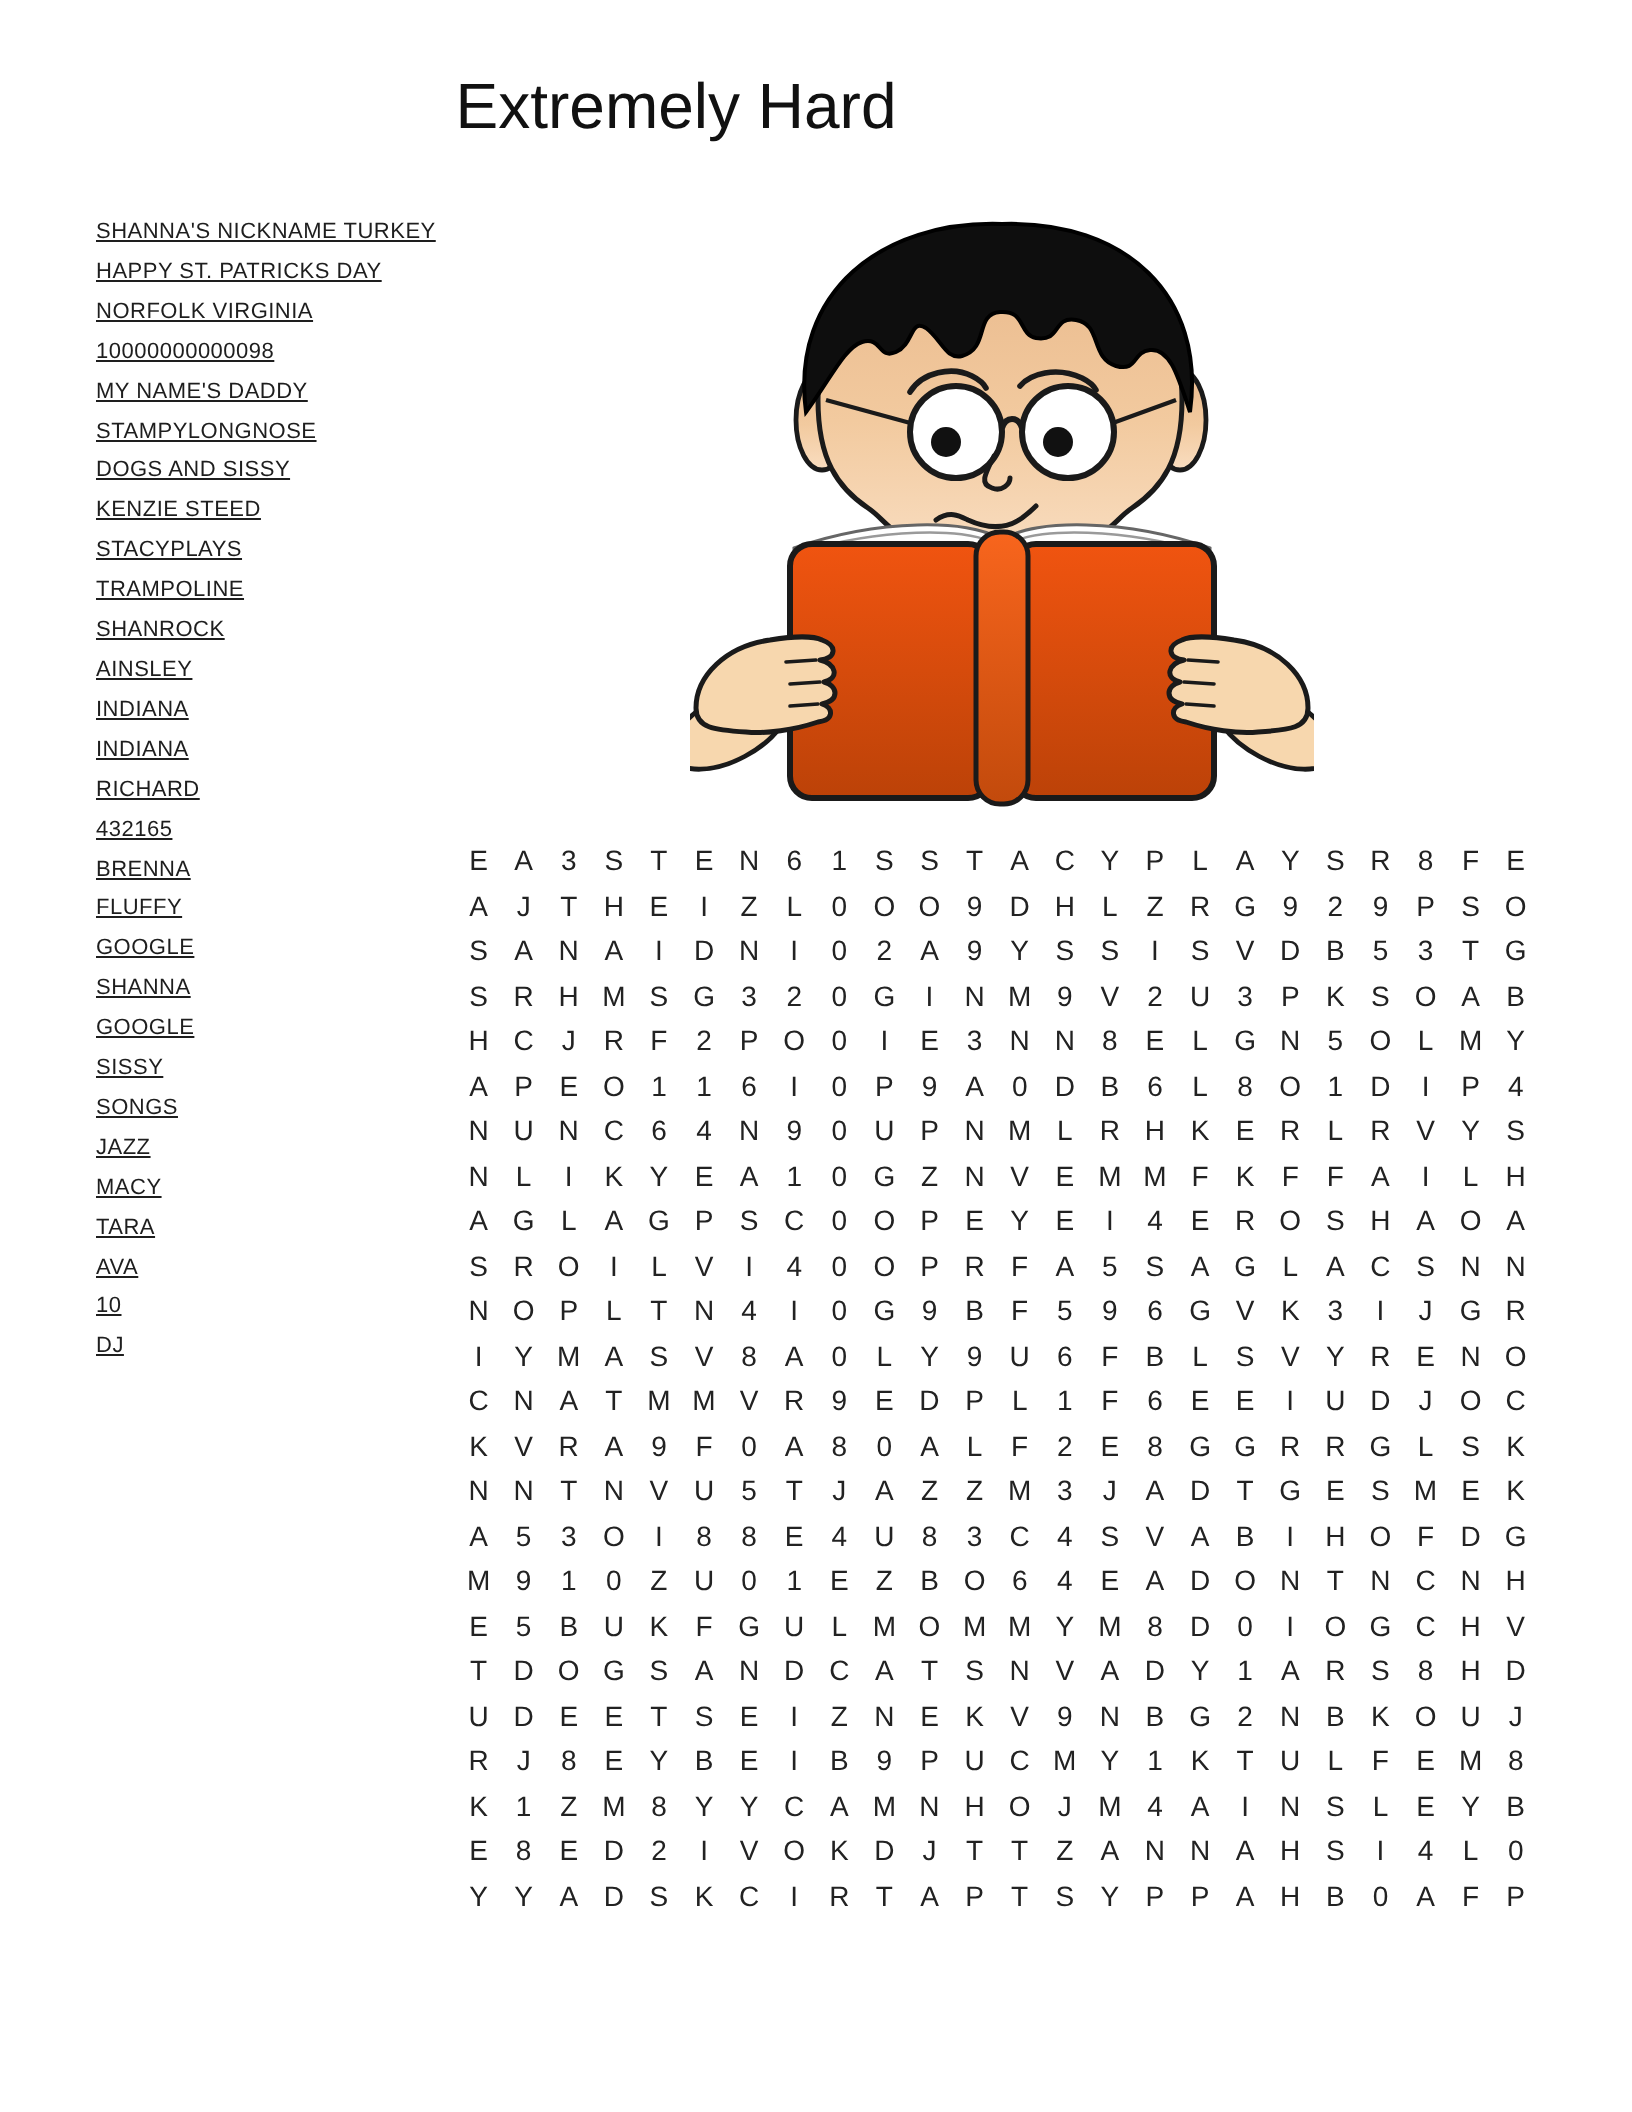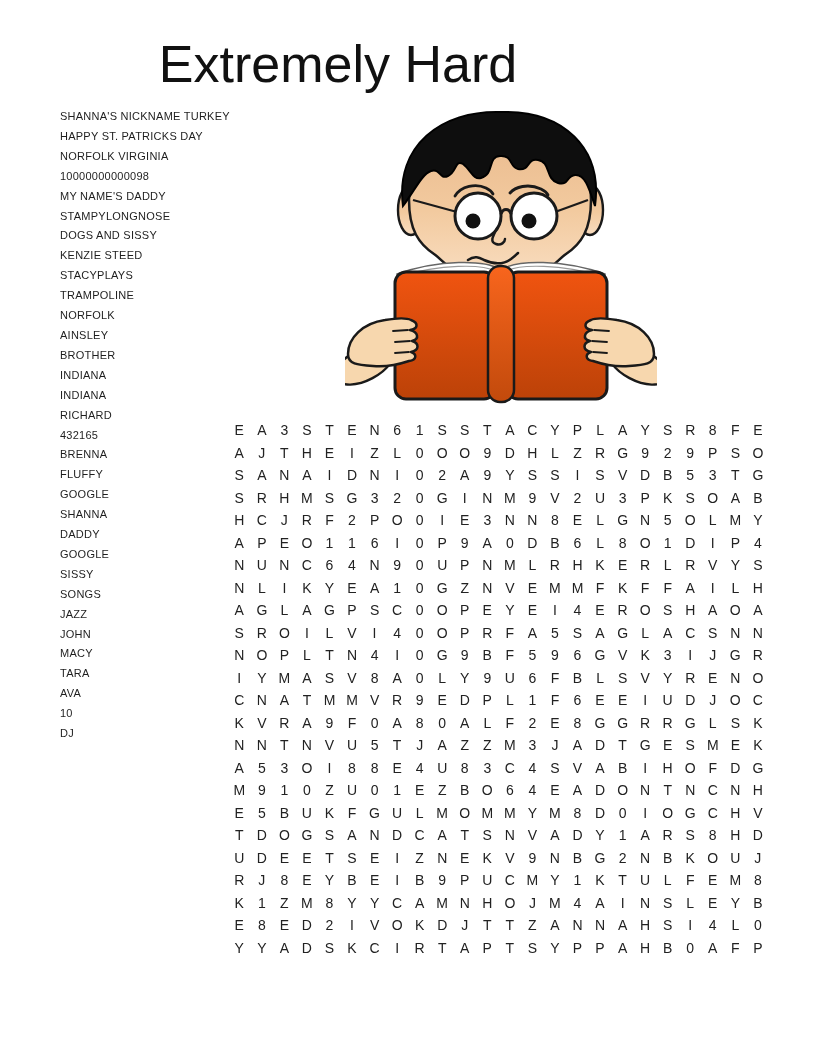--- a/index.html
+++ b/index.html
@@ -2,23 +2,23 @@
 <html><head>
 <meta charset="utf-8">
 <style>
   html,body{margin:0;padding:0;}
   body{
     width:816px;height:1056px;background:#ffffff;position:relative;
     font-family:"Liberation Sans", sans-serif;color:#1e1e1e;overflow:hidden;
   }
   .title{
     position:absolute;top:36px;left:0;width:676px;text-align:center;
-    font-size:52px;line-height:1.1;color:#111;white-space:nowrap;
+    font-size:32px;line-height:1.1;color:#111;white-space:nowrap;
   }
-  .words{position:absolute;left:60px;top:107px;width:190px;}
+  .words{position:absolute;left:48px;top:107px;width:190px;text-decoration:underline;}
   .word{
     font-size:11px;line-height:19.9px;letter-spacing:.25px;color:#1e1e1e;
     white-space:nowrap;
   }
   .clipart{position:absolute;left:345px;top:108px;width:312px;height:297px;}
   .clipart svg{display:block;width:100%;height:100%;}
   .grid{
     position:absolute;left:228px;top:419px;
     display:grid;grid-template-columns:repeat(24,22.55px);grid-auto-rows:22.5px;
   }
@@ -36,37 +36,34 @@
     <div class="word">SHANNA'S NICKNAME TURKEY</div>
     <div class="word">HAPPY ST. PATRICKS DAY</div>
     <div class="word">NORFOLK VIRGINIA</div>
     <div class="word">10000000000098</div>
     <div class="word">MY NAME'S DADDY</div>
     <div class="word">STAMPYLONGNOSE</div>
     <div class="word">DOGS AND SISSY</div>
     <div class="word">KENZIE STEED</div>
     <div class="word">STACYPLAYS</div>
     <div class="word">TRAMPOLINE</div>
-    <div class="word">NORFOLK</div>
+    <div class="word">SHANROCK</div>
     <div class="word">AINSLEY</div>
-    <div class="word">BROTHER</div>
     <div class="word">INDIANA</div>
     <div class="word">INDIANA</div>
     <div class="word">RICHARD</div>
     <div class="word">432165</div>
     <div class="word">BRENNA</div>
     <div class="word">FLUFFY</div>
     <div class="word">GOOGLE</div>
     <div class="word">SHANNA</div>
-    <div class="word">DADDY</div>
     <div class="word">GOOGLE</div>
     <div class="word">SISSY</div>
     <div class="word">SONGS</div>
     <div class="word">JAZZ</div>
-    <div class="word">JOHN</div>
     <div class="word">MACY</div>
     <div class="word">TARA</div>
     <div class="word">AVA</div>
     <div class="word">10</div>
     <div class="word">DJ</div>
   </div>
 
 <div class="clipart">
   <svg viewBox="0 0 312 297" xmlns="http://www.w3.org/2000/svg">
     <defs>

